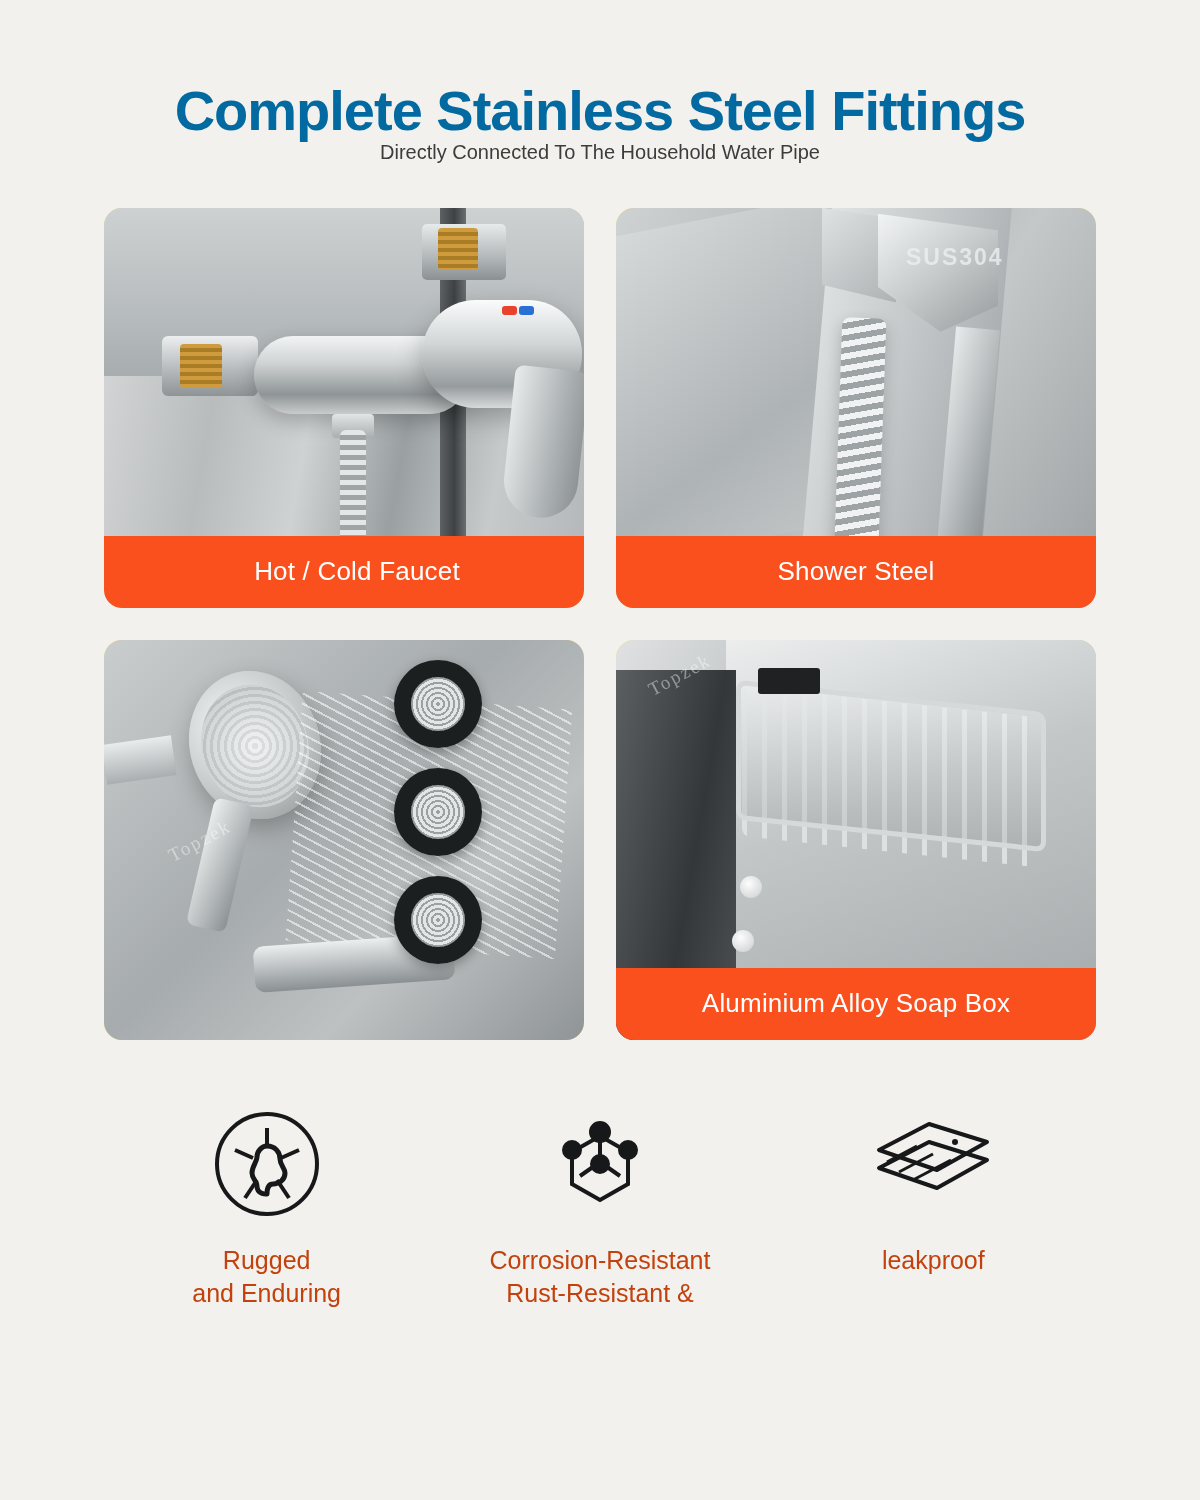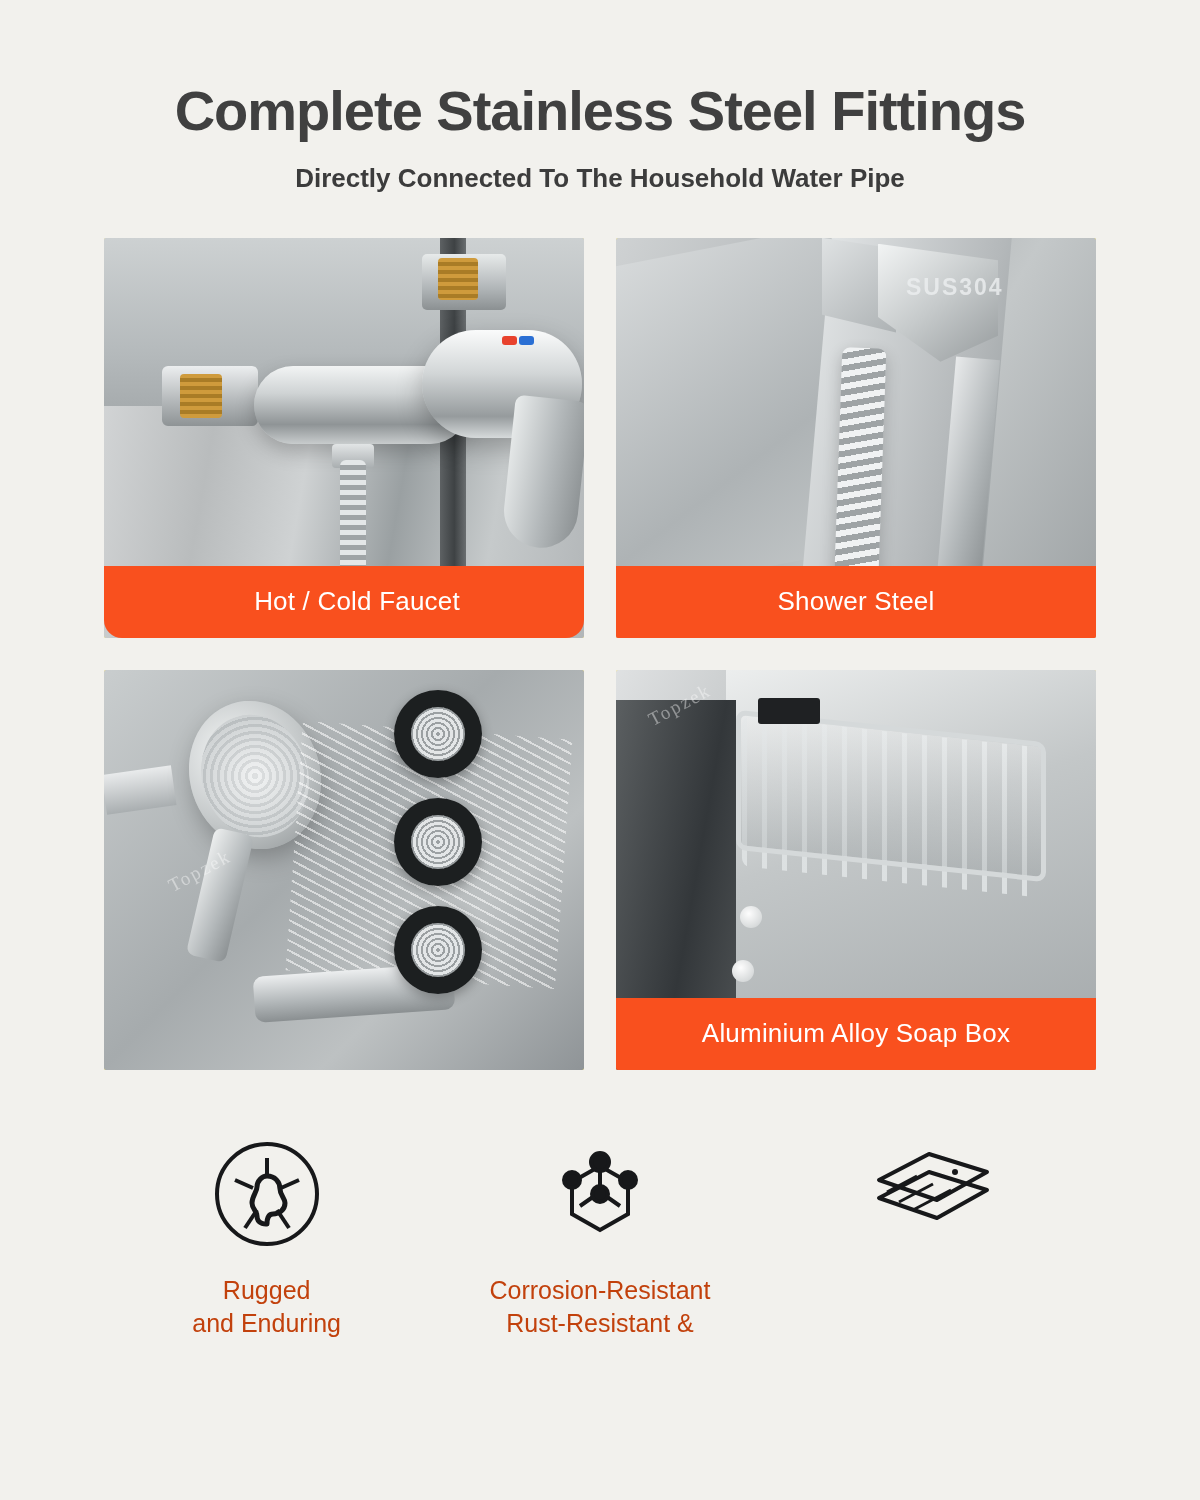--- a/index.html
+++ b/index.html
@@ -18,43 +18,42 @@
   }
 
   
   .header {
     padding-top: 82px;
     text-align: center;
   }
   .title {
     font-size: 56px;
     font-weight: 700;
-    color: #404040;
+    color: #0369a1;
     letter-spacing: -1px;
     line-height: 1.05;
   }
   .subtitle {
-    margin-top: 22px;
-    font-size: 26px;
+    font-size: 20px;
     color: #3c3c3c;
-    font-weight: 700;
+    font-weight: 400;
   }
 
   
   .grid {
     margin: 44px auto 0 auto;
     width: 992px;
     display: grid;
     grid-template-columns: 480px 480px;
     grid-template-rows: 400px 400px;
     gap: 32px;
   }
   .card {
     position: relative;
-    border-radius: 2px;
+    border-radius: 18px;
     overflow: hidden;
     background: #fde047;
   }
   .photo {
     position: absolute;
     inset: 0;
   }
   .caption {
     position: absolute;
     left: 0; right: 0; bottom: 0;
@@ -432,17 +431,20 @@
       <div class="ic">
         <svg width="140" height="116" viewBox="0 0 140 116" fill="none" stroke="#17181a" stroke-width="4">
           <path d="M16 44 L66 18 L124 36 L74 64 Z" stroke-linejoin="round"></path>
           <path d="M16 62 L66 36 L124 54 L74 82 Z" stroke-linejoin="round"></path>
           <path d="M24 56 L54 40" stroke-width="3"></path>
           <path d="M36 66 L70 48" stroke-width="3"></path>
           <path d="M50 74 L88 54" stroke-width="3"></path>
           <circle cx="92" cy="36" r="3" fill="#17181a" stroke="none"></circle>
         </svg>
       </div>
+      <div class="flabel">
+        <div>leakproof</div>
+      </div>
     </div>
 
   </div>
 
 </div>
 
 </body></html>

